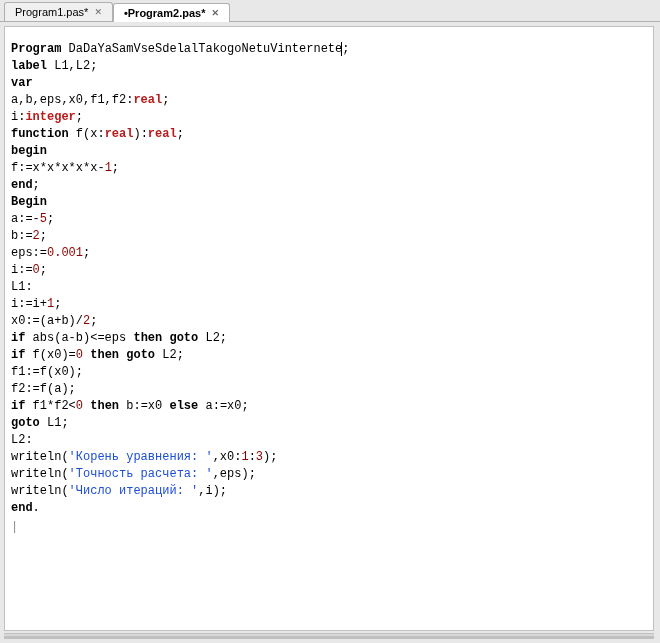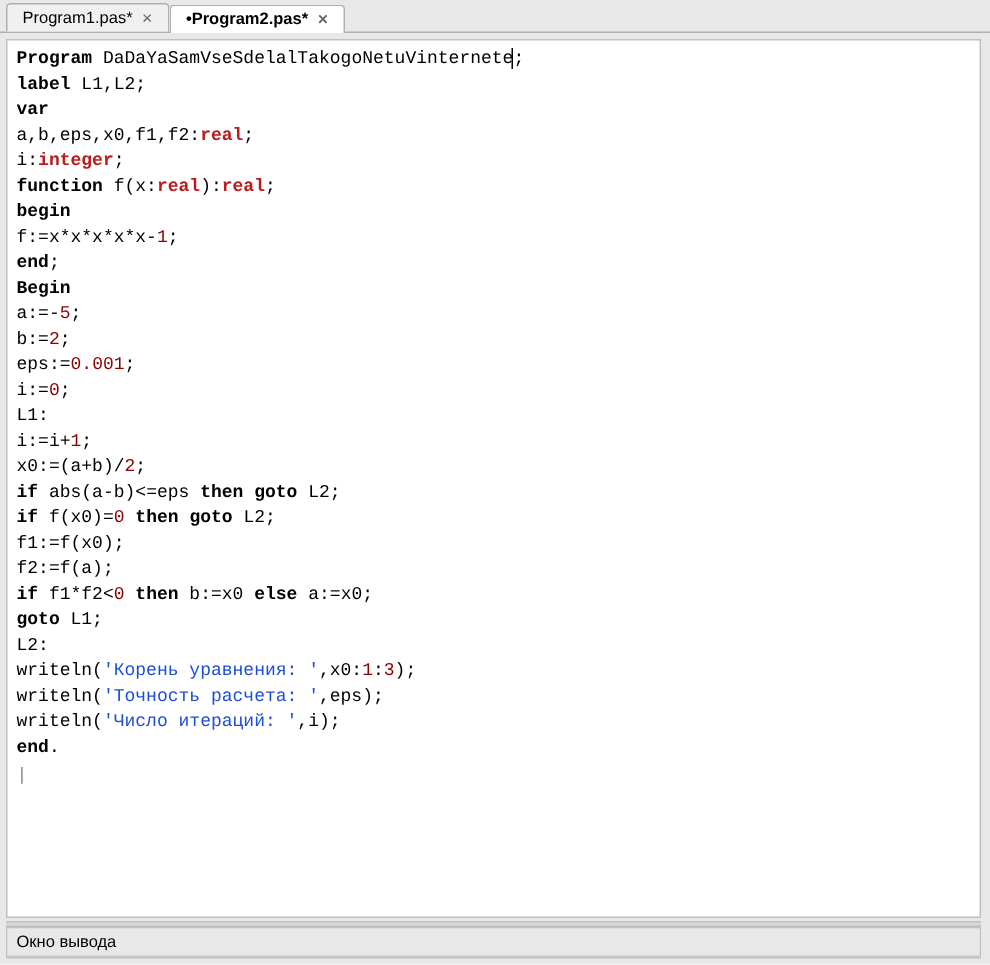--- a/index.html
+++ b/index.html
@@ -59,20 +59,21 @@
     }
     .editor {
       padding: 4px 6px;
       white-space: pre;
       line-height: 17px;
       font-family: "Courier New", monospace;
       font-size: 12px;
       color: #000;
       flex: 1;
       overflow: auto;
+      margin-top: 10px;
     }
     .editor .kw { font-weight: bold; color: #000; }
     .editor .num { color: #8b0000; }
     .editor .str { color: #1d4ed8; }
     .editor .type { color: #b91c1c; font-weight: bold; }
     .caret {
       display: inline-block;
       width: 1px;
       height: 14px;
       background: #000;
@@ -129,14 +130,13 @@
     </div>
   </div>
 
 <div class="editor-wrap">
   <div class="editor" id="editor"><div><span class="kw">Program</span><span> DaDaYaSamVseSdelalTakogoNetuVinternete</span><span class="caret"></span><span>;</span></div><div><span class="kw">label</span><span> L1,L2;</span></div><div><span class="kw">var</span></div><div><span>a,b,eps,x0,f1,f2:</span><span class="type">real</span><span>;</span></div><div><span>i:</span><span class="type">integer</span><span>;</span></div><div><span class="kw">function</span><span> f(x:</span><span class="type">real</span><span>):</span><span class="type">real</span><span>;</span></div><div><span class="kw">begin</span></div><div><span>f:=x*x*x*x*x-</span><span class="num">1</span><span>;</span></div><div><span class="kw">end</span><span>;</span></div><div><span class="kw">Begin</span></div><div><span>a:=-</span><span class="num">5</span><span>;</span></div><div><span>b:=</span><span class="num">2</span><span>;</span></div><div><span>eps:=</span><span class="num">0.001</span><span>;</span></div><div><span>i:=</span><span class="num">0</span><span>;</span></div><div><span>L1:</span></div><div><span>i:=i+</span><span class="num">1</span><span>;</span></div><div><span>x0:=(a+b)/</span><span class="num">2</span><span>;</span></div><div><span class="kw">if</span><span> abs(a-b)&lt;=eps </span><span class="kw">then</span><span> </span><span class="kw">goto</span><span> L2;</span></div><div><span class="kw">if</span><span> f(x0)=</span><span class="num">0</span><span> </span><span class="kw">then</span><span> </span><span class="kw">goto</span><span> L2;</span></div><div><span>f1:=f(x0);</span></div><div><span>f2:=f(a);</span></div><div><span class="kw">if</span><span> f1*f2&lt;</span><span class="num">0</span><span> </span><span class="kw">then</span><span> b:=x0 </span><span class="kw">else</span><span> a:=x0;</span></div><div><span class="kw">goto</span><span> L1;</span></div><div><span>L2:</span></div><div><span>writeln(</span><span class="str">'Корень уравнения: '</span><span>,x0:</span><span class="num">1</span><span>:</span><span class="num">3</span><span>);</span></div><div><span>writeln(</span><span class="str">'Точность расчета: '</span><span>,eps);</span></div><div><span>writeln(</span><span class="str">'Число итераций: '</span><span>,i);</span></div><div><span class="kw">end</span><span>.</span></div><div class="caret-line">|</div></div>
 </div>
 
 <div class="splitter"></div>
 
 <div class="output-panel">
-  <div class="output-header">Окно вывода</div>
 </div>
 
 </body></html>

